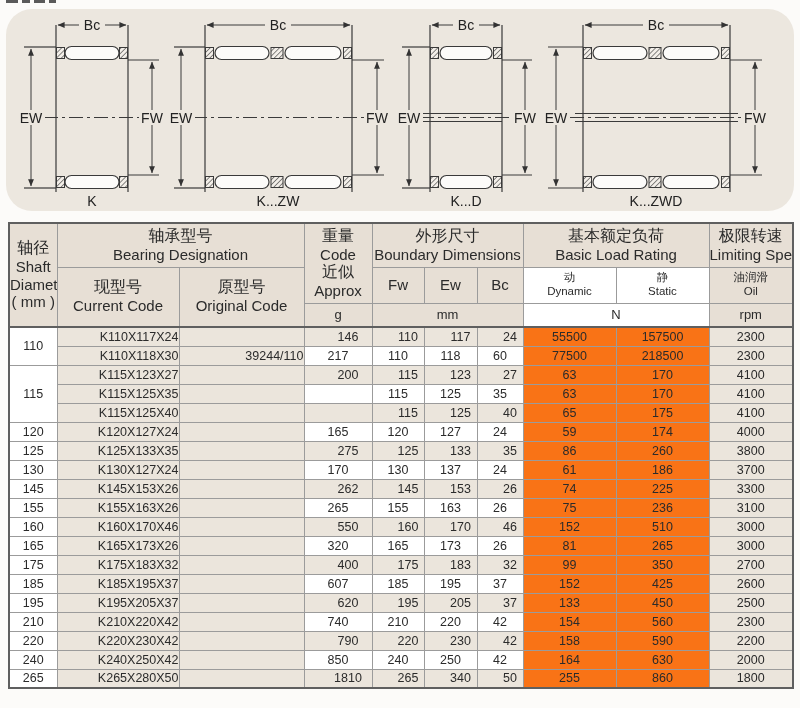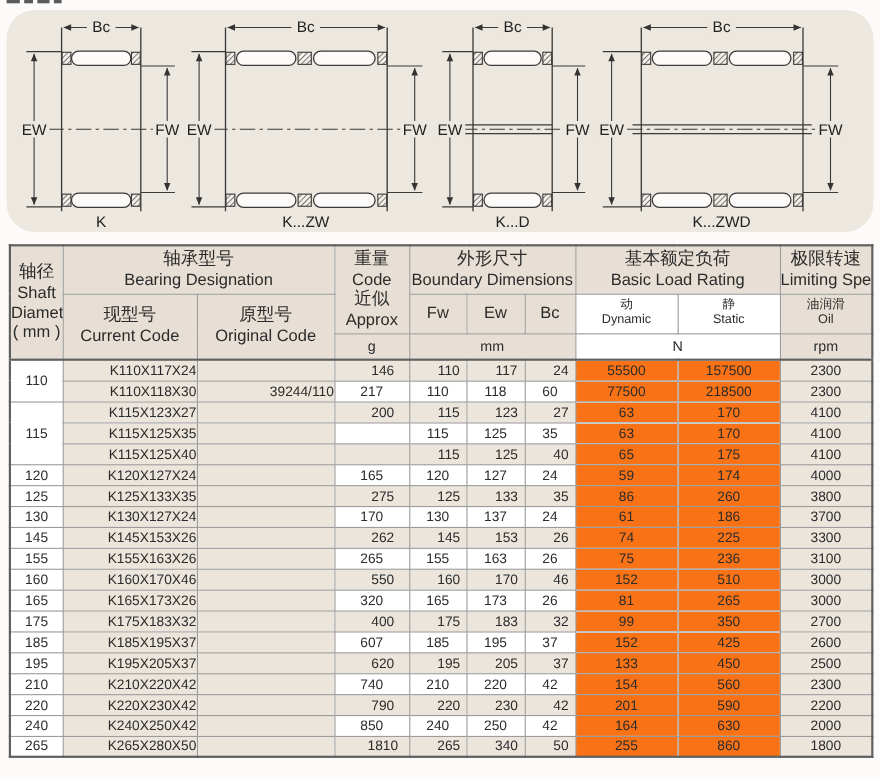--- a/index.html
+++ b/index.html
@@ -459,21 +459,21 @@
           <td class="c-beige">2300</td>
         </tr>
         <tr class="row-odd group-start">
           <td class="c-shaft" rowspan="1">220</td>
           <td class="c-code">K220X230X42</td>
           <td class="c-orig"></td>
           <td class="c-alt">790</td>
           <td class="c-alt">220</td>
           <td class="c-alt">230</td>
           <td class="c-alt">42</td>
-          <td class="c-white">201</td>
+          <td class="c-white">158</td>
           <td class="c-white">590</td>
           <td class="c-beige">2200</td>
         </tr>
         <tr class="row-even group-start">
           <td class="c-shaft" rowspan="1">240</td>
           <td class="c-code">K240X250X42</td>
           <td class="c-orig"></td>
           <td class="c-alt">850</td>
           <td class="c-alt">240</td>
           <td class="c-alt">250</td>

